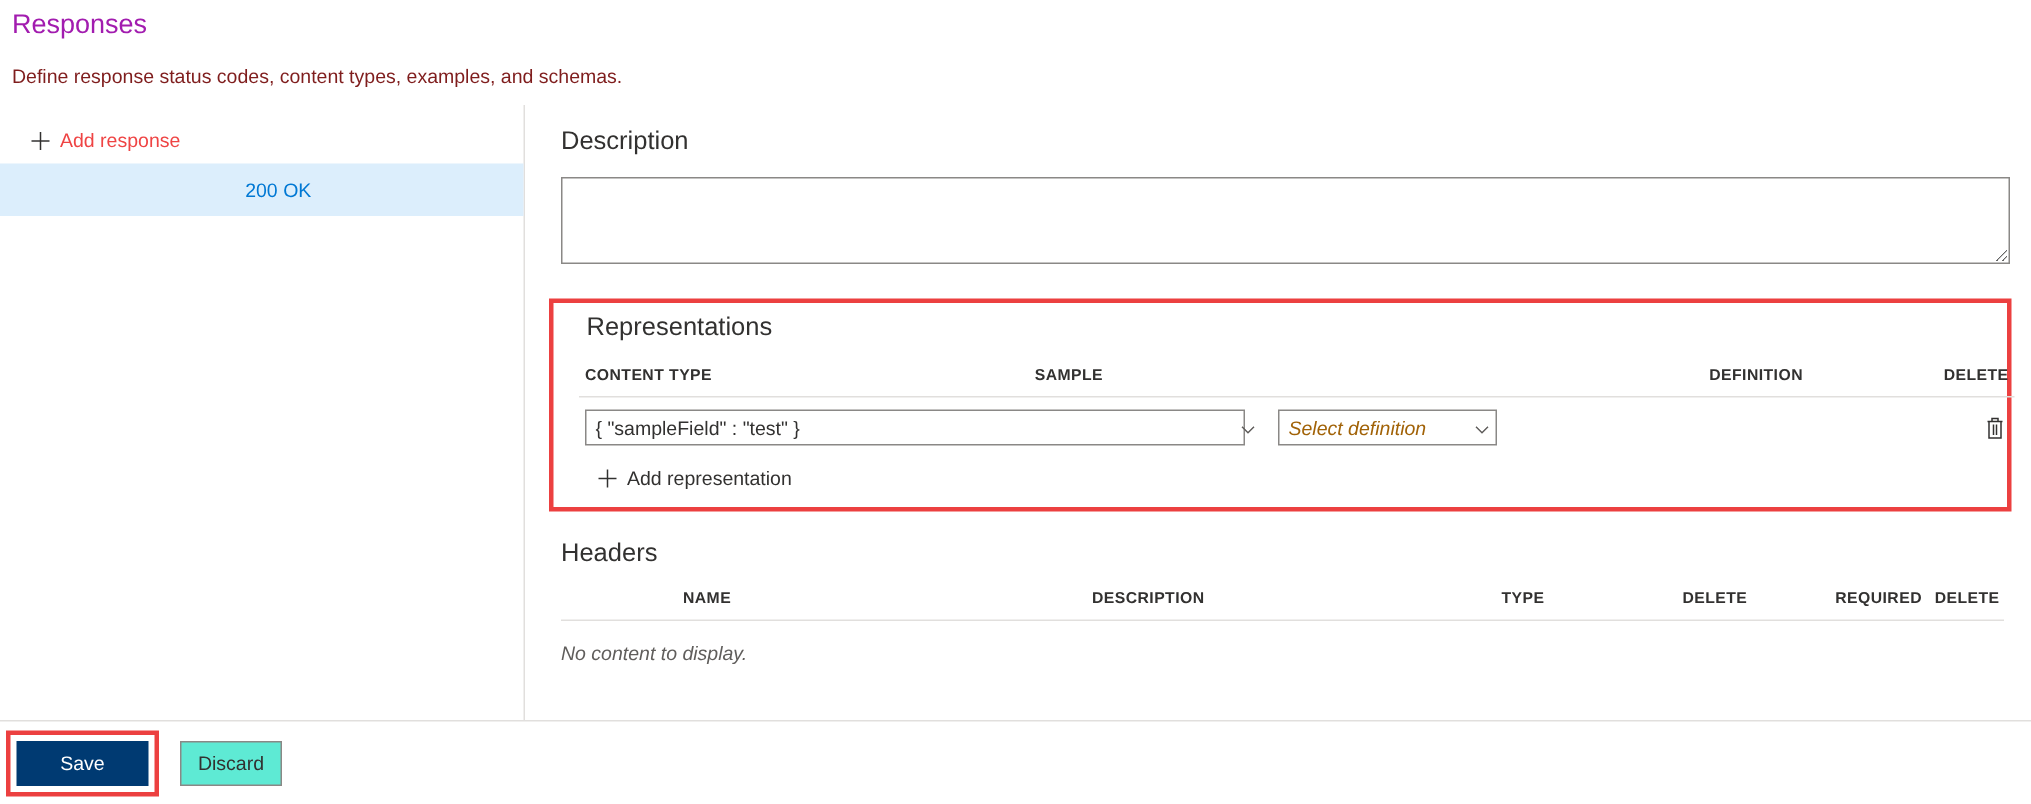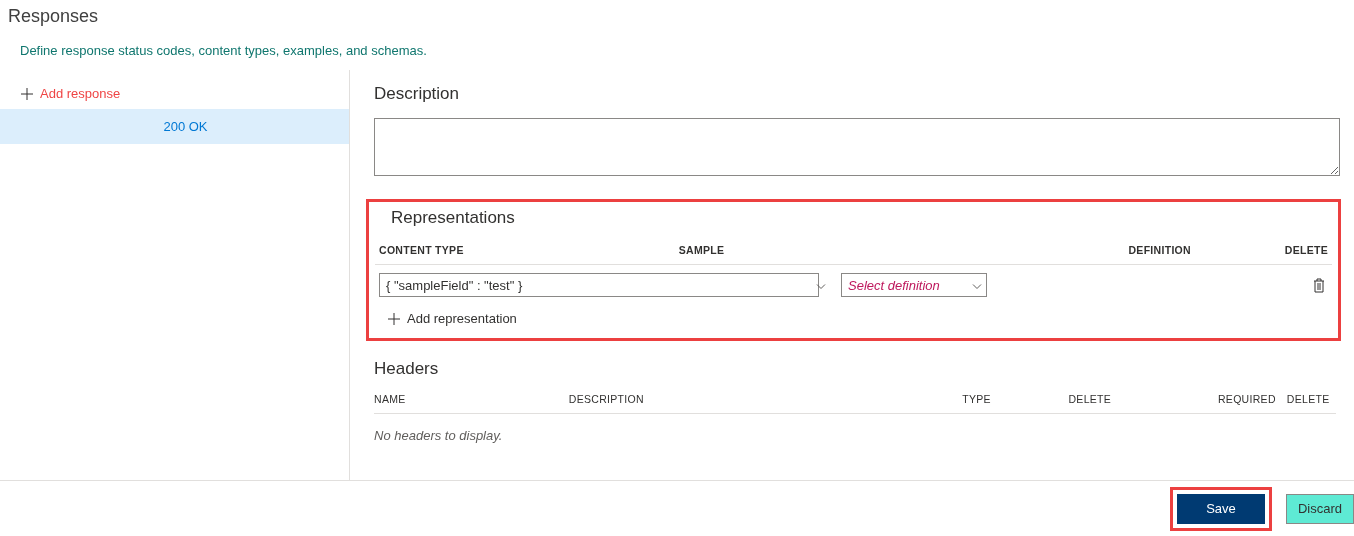--- a/index.html
+++ b/index.html
@@ -10,27 +10,26 @@
     background: #ffffff;
     width: 1354px;
     height: 536px;
     overflow: hidden;
     position: relative;
   }
   .page-title {
     font-size: 18px;
     font-weight: 400;
     padding: 6px 0 4px 8px;
-    color: #404040;
+    color: #a21caf;
   }
   .page-subtitle {
     font-size: 13px;
-    color: #0f766e;
+    color: #7f1d1d;
     padding: 12px 0 10px 8px;
-    margin-left: 12px;
   }
   .content {
     display: flex;
     position: absolute;
     top: 70px;
     left: 0;
     right: 0;
     bottom: 56px;
   }
   .sidebar {
@@ -83,20 +82,21 @@
     border: 3px solid #ec4040;
     margin-top: 20px;
     padding: 6px 6px 12px 6px;
     width: 975px;
     position: relative;
     left: -8px;
   }
   .highlight-box .section-heading { margin-left: 16px; margin-bottom: 16px; }
   .rep-table {
     width: 100%;
+    margin-left: 11px;
   }
   .rep-header {
     display: flex;
     padding: 0 4px 8px 4px;
     border-bottom: 1px solid #e1dfdd;
   }
   .rep-header .col {
     font-size: 10.5px;
     font-weight: 600;
     color: #323130;
@@ -124,56 +124,55 @@
   .inp-sample { width: 440px; }
   .select-wrap { position: relative; display:inline-block; }
   .select-wrap .chev {
     position: absolute; right: 5px; top: 50%; transform: translateY(-50%);
     pointer-events: none;
   }
   .inp-sample-wrap { width: 452px; }
   .def-select {
     width: 146px; height: 24px; border:1px solid #8a8886;
     display:flex; align-items:center; padding:0 6px;
-    font-size:13px; color:#be185d; font-style:italic;
+    font-size:13px; color:#a16207; font-style:italic;
     cursor:pointer;
   }
   .trash-btn {
     background:none; border:none; cursor:pointer; padding:2px;
     display:flex; margin-left:auto;
   }
   .add-rep {
     display:flex; align-items:center; gap:6px;
     padding: 14px 4px 0 12px;
     cursor:pointer; font-size:13px;
   }
   .headers-section { margin-top: 18px; width: 962px; }
   .hdr-header { display:flex; padding: 0 0 8px 0; border-bottom:1px solid #e1dfdd;}
   .hdr-header .hcol {
-    font-size:10.5px; font-weight:400; letter-spacing:0.3px;
+    font-size:10.5px; font-weight:700; letter-spacing:0.3px;text-align:center;
   }
   .hc-name { width: 198px; }
   .hc-desc { width: 400px; }
   .hc-type { width: 108px; }
   .hc-values { width: 152px; }
   .hc-req { width: 70px; }
   .hc-del { width: 50px; }
   .no-headers {
     font-style: italic; color:#605e5c;
     padding: 14px 0 0 0; font-size:13px;
   }
   .footer {
     position:absolute;
     bottom:0; left:0; right:0;
     height: 56px;
     border-top: 1px solid #e1dfdd;
     display:flex; align-items:center;
     padding-left: 4px;
     gap: 14px;
-    justify-content: flex-end;
   }
   .save-wrap { border: 3px solid #ec4040; padding: 4px; display:inline-block;}
   .btn-save {
     background:#003a72; color:#fff; border:none;
     height:30px; width: 88px; font-size:13px; cursor:pointer;
     font-family:inherit;
   }
   .btn-discard {
     background:#5eead4; border:1px solid #8a8886; color:#323130;
     height:30px; width: 68px; font-size:13px; cursor:pointer;
@@ -246,21 +245,21 @@
     <div class="headers-section">
       <div class="section-heading">Headers</div>
       <div class="hdr-header">
         <div class="hcol hc-name">NAME</div>
         <div class="hcol hc-desc">DESCRIPTION</div>
         <div class="hcol hc-type">TYPE</div>
         <div class="hcol hc-values">DELETE</div>
         <div class="hcol hc-req">REQUIRED</div>
         <div class="hcol hc-del">DELETE</div>
       </div>
-      <div class="no-headers">No headers to display.</div>
+      <div class="no-headers">No content to display.</div>
     </div>
   </div>
 </div>
 
 <div class="footer">
   <span class="save-wrap">
     <button class="btn-save">Save</button>
   </span>
   <button class="btn-discard">Discard</button>
 </div>

